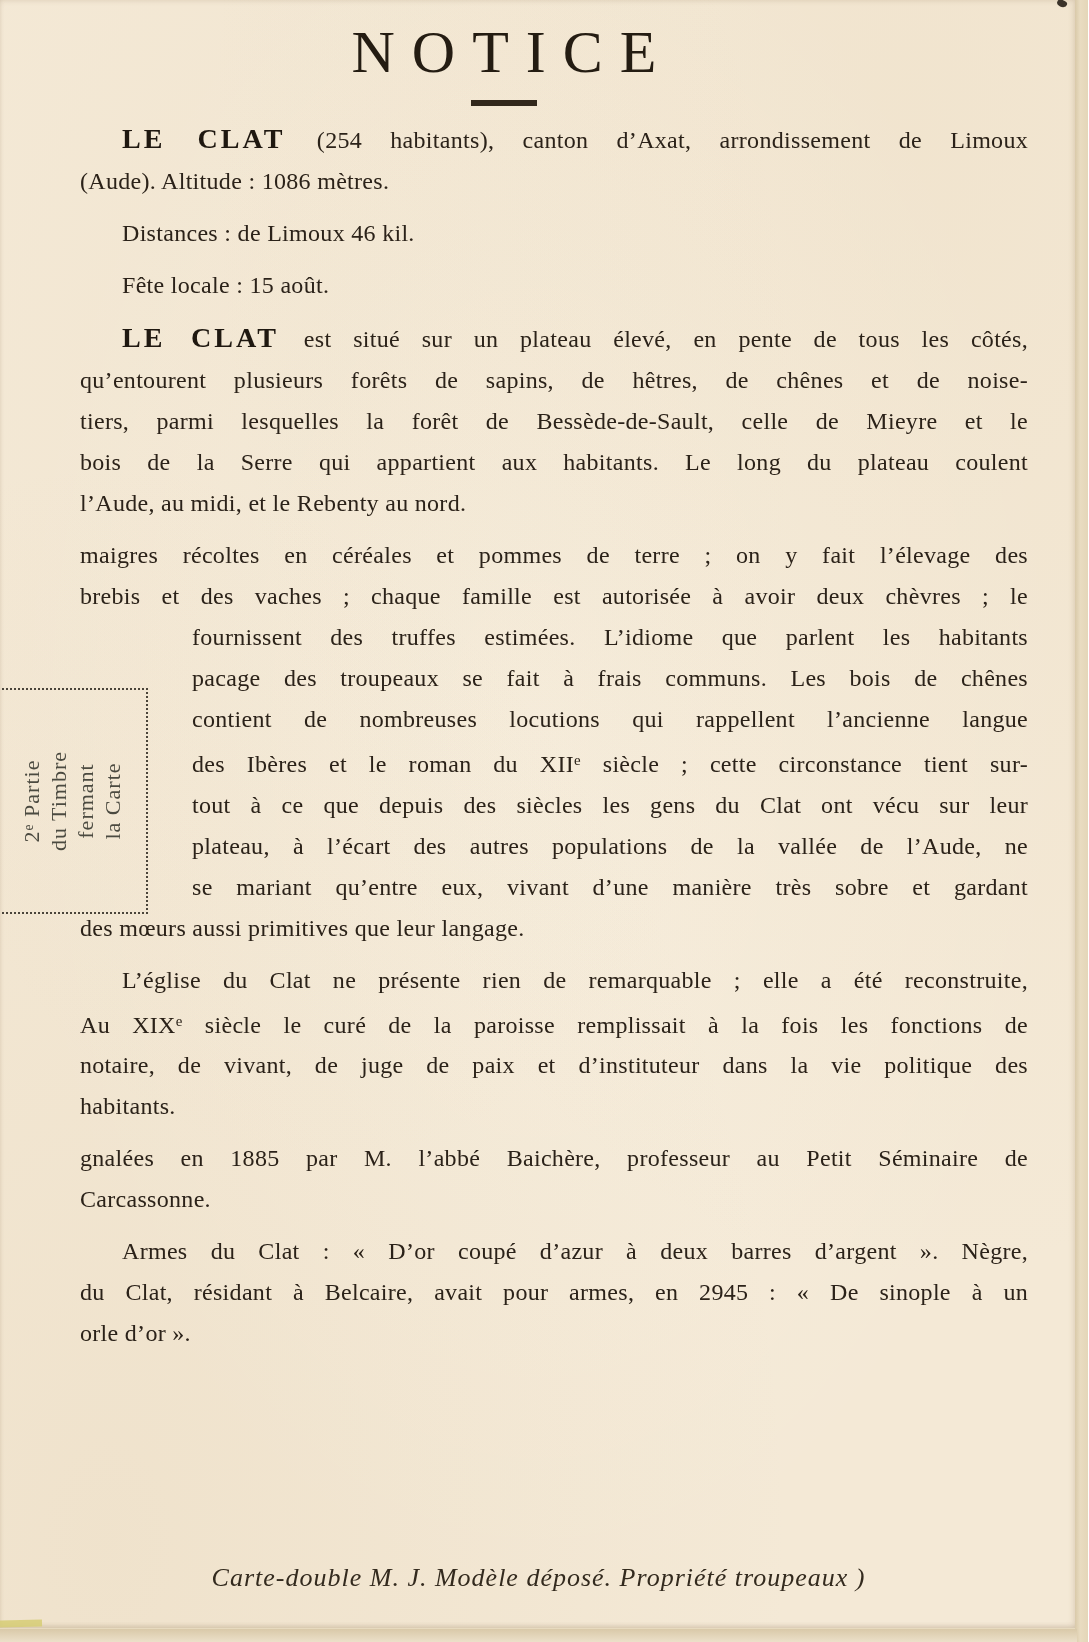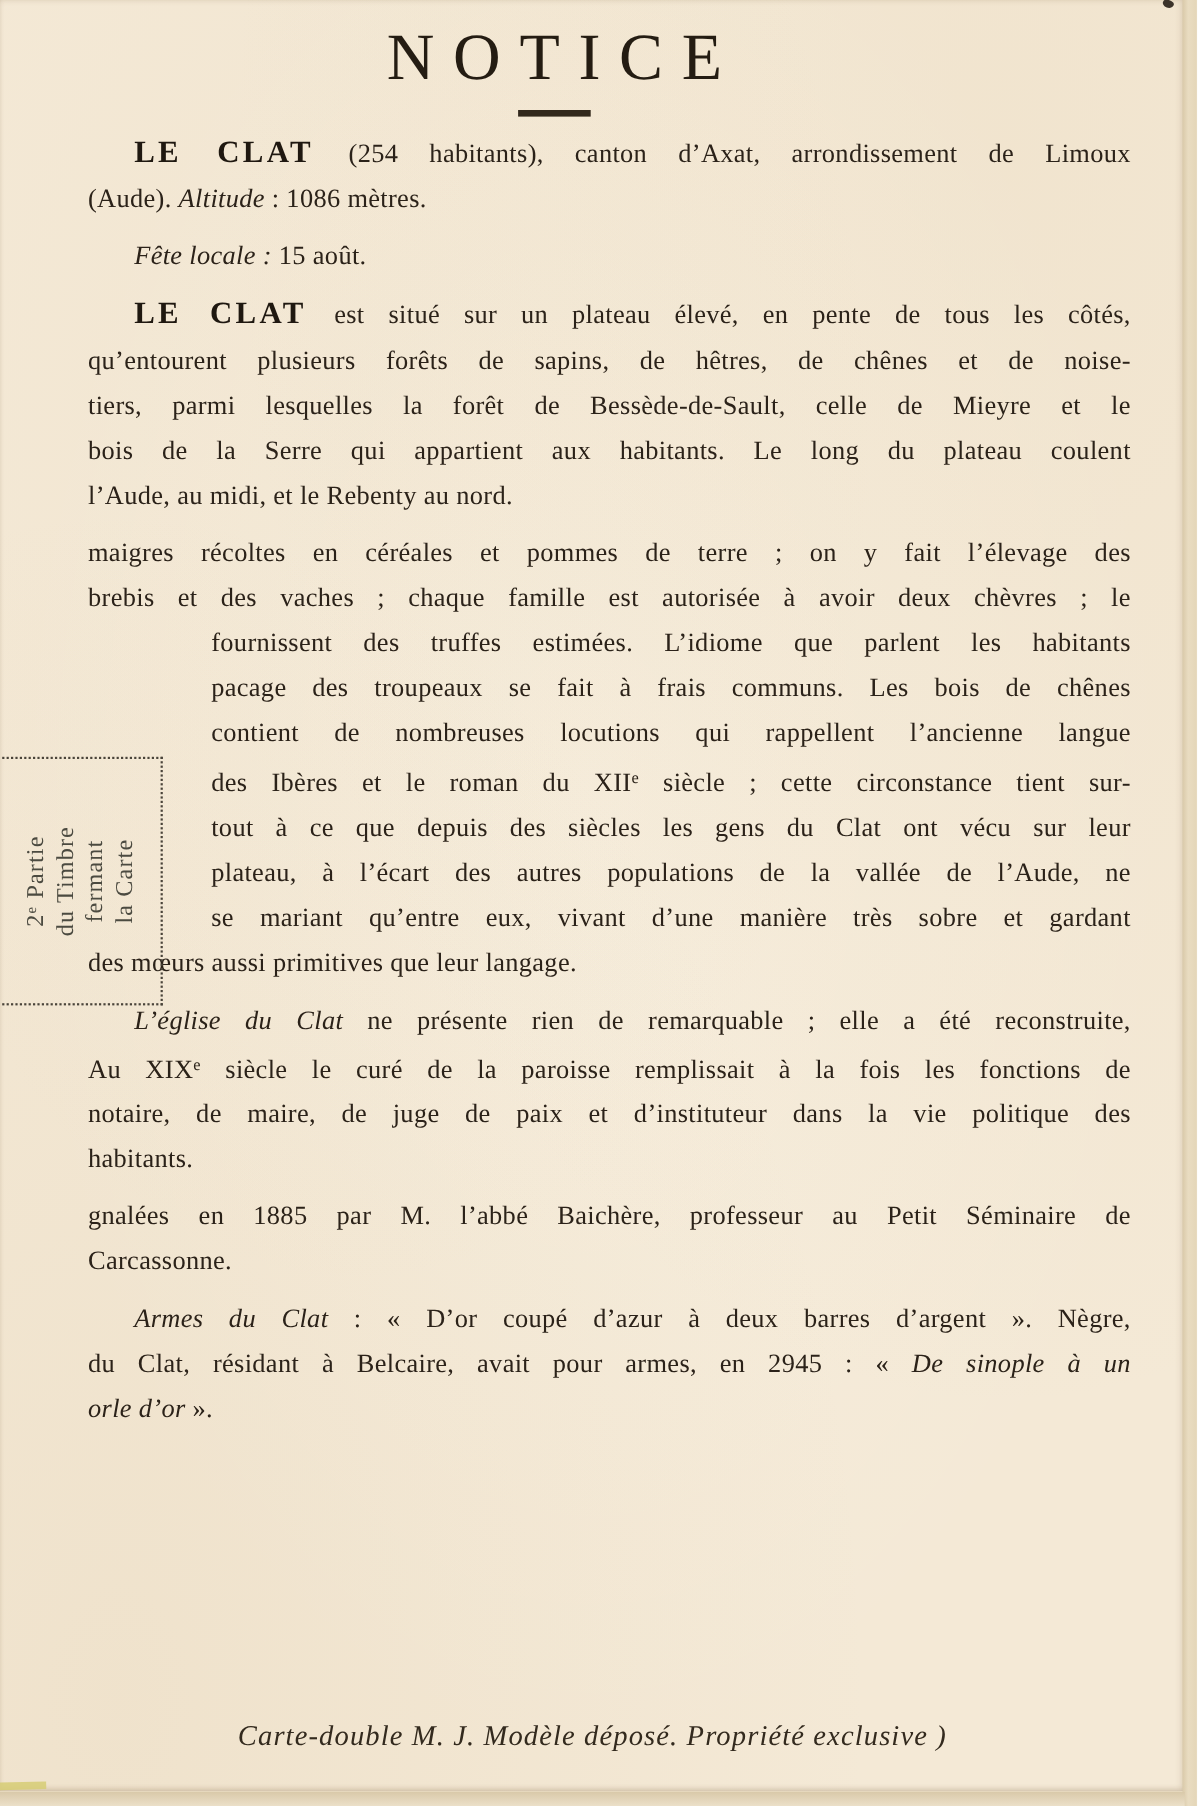--- a/index.html
+++ b/index.html
@@ -30,21 +30,21 @@
   .doc{position:absolute;left:80px;top:118px;width:948px;color:#2b2219;
        font-size:24px;line-height:41px;letter-spacing:.3px;}
   .block{margin:0 0 11px 0;}
   .line{white-space:normal;overflow:hidden;}
   .line.just{text-align:justify;text-align-last:justify;}
   .line.left{text-align:left;text-align-last:left;}
   .ind-small{padding-left:42px;}
   .ind-big{padding-left:112px;}
   .seg-n{}
   .seg-b{font-weight:bold;letter-spacing:3px;font-size:1.17em;color:#1f1810;}
-  .seg-i{font-style:italic;}
+  .seg-i{}
   .seg-s{font-size:.62em;vertical-align:.45em;}
 
   .stamp-box{position:absolute;left:-6px;top:688px;width:152px;height:222px;
        border-top:2px dotted #4a443a;border-right:2px dotted #4a443a;border-bottom:2px dotted #4a443a;}
   .stamp-text{position:absolute;left:-44px;top:56px;width:240px;height:110px;
        transform:rotate(-90deg);transform-origin:center;
        color:#4b4a40;font-size:22px;line-height:27px;text-align:center;letter-spacing:1px;}
   .stamp-text .line{text-align:center;text-align-last:center;}
 
   .footer{position:absolute;left:30px;top:1563px;width:1017px;text-align:center;
@@ -60,20 +60,23 @@
       <div class="title">NOTICE</div>
       <div class="title-rule"></div>
     </div>
 
     <div class="doc" id="doc">
         <div class="block">
           <div class="line ind-small just"><span class="seg-b">LE CLAT </span><span class="seg-n">(254 habitants), canton d’Axat, arrondissement de Limoux</span></div>
           <div class="line ind-none left"><span class="seg-n">(Aude). </span><span class="seg-i">Altitude</span><span class="seg-n"> : 1086 mètres.</span></div>
         </div>
         <div class="block">
+          <div class="line ind-small left"><span class="seg-i">Distances : </span><span class="seg-n">de Limoux 46 kil.</span></div>
+        </div>
+        <div class="block">
           <div class="line ind-small left"><span class="seg-i">Fête locale : </span><span class="seg-n">15 août.</span></div>
         </div>
         <div class="block">
           <div class="line ind-small just"><span class="seg-b">LE CLAT </span><span class="seg-n">est situé sur un plateau élevé, en pente de tous les côtés,</span></div>
           <div class="line ind-none just"><span class="seg-n">qu’entourent plusieurs forêts de sapins, de hêtres, de chênes et de noise-</span></div>
           <div class="line ind-none just"><span class="seg-n">tiers, parmi lesquelles la forêt de Bessède-de-Sault, celle de Mieyre et le</span></div>
           <div class="line ind-none just"><span class="seg-n">bois de la Serre qui appartient aux habitants. Le long du plateau coulent</span></div>
           <div class="line ind-none left"><span class="seg-n">l’Aude, au midi, et le Rebenty au nord.</span></div>
         </div>
         <div class="block">
@@ -84,21 +87,21 @@
           <div class="line ind-big just"><span class="seg-n">contient de nombreuses locutions qui rappellent l’ancienne langue</span></div>
           <div class="line ind-big just"><span class="seg-n">des Ibères et le roman du XII</span><span class="seg-s">e</span><span class="seg-n"> siècle ; cette circonstance tient sur-</span></div>
           <div class="line ind-big just"><span class="seg-n">tout à ce que depuis des siècles les gens du Clat ont vécu sur leur</span></div>
           <div class="line ind-big just"><span class="seg-n">plateau, à l’écart des autres populations de la vallée de l’Aude, ne</span></div>
           <div class="line ind-big just"><span class="seg-n">se mariant qu’entre eux, vivant d’une manière très sobre et gardant</span></div>
           <div class="line ind-none left"><span class="seg-n">des mœurs aussi primitives que leur langage.</span></div>
         </div>
         <div class="block">
           <div class="line ind-small just"><span class="seg-i">L’église du Clat</span><span class="seg-n"> ne présente rien de remarquable ; elle a été reconstruite,</span></div>
           <div class="line ind-none just"><span class="seg-n">Au XIX</span><span class="seg-s">e</span><span class="seg-n"> siècle le curé de la paroisse remplissait à la fois les fonctions de</span></div>
-          <div class="line ind-none just"><span class="seg-n">notaire, de maire, de juge de paix et d’instituteur dans la vie politique des</span></div>
+          <div class="line ind-none just"><span class="seg-n">notaire, de vivant, de juge de paix et d’instituteur dans la vie politique des</span></div>
           <div class="line ind-none left"><span class="seg-n">habitants.</span></div>
         </div>
         <div class="block">
           <div class="line ind-none just"><span class="seg-n">gnalées en 1885 par M. l’abbé Baichère, professeur au Petit Séminaire de</span></div>
           <div class="line ind-none left"><span class="seg-n">Carcassonne.</span></div>
         </div>
         <div class="block">
           <div class="line ind-small just"><span class="seg-i">Armes du Clat</span><span class="seg-n"> : « D’or coupé d’azur à deux barres d’argent ». Nègre,</span></div>
           <div class="line ind-none just"><span class="seg-n">du Clat, résidant à Belcaire, avait pour armes, en 2945 : « </span><span class="seg-i">De sinople à un</span></div>
           <div class="line ind-none left"><span class="seg-i">orle d’or</span><span class="seg-n"> ».</span></div>
@@ -107,21 +110,21 @@
 
     <div class="stamp-box">
       <div class="stamp-text" id="stamp-text">
           <div class="line ind-none left"><span class="seg-n">2</span><span class="seg-s">e</span><span class="seg-n"> Partie</span></div>
           <div class="line ind-none left"><span class="seg-n">du Timbre</span></div>
           <div class="line ind-none left"><span class="seg-n">fermant</span></div>
           <div class="line ind-none left"><span class="seg-n">la Carte</span></div>
         </div>
     </div>
 
-    <div class="footer">Carte-double M. J. Modèle déposé. Propriété exclusive )</div>
+    <div class="footer">Carte-double M. J. Modèle déposé. Propriété troupeaux )</div>
 
     <div class="speck-tr"></div>
     <div class="speck-bl"></div>
   </div>
 
   <div class="deckle"></div>
   <div class="bottom-edge"></div>
 </div>
 
 </body></html>

